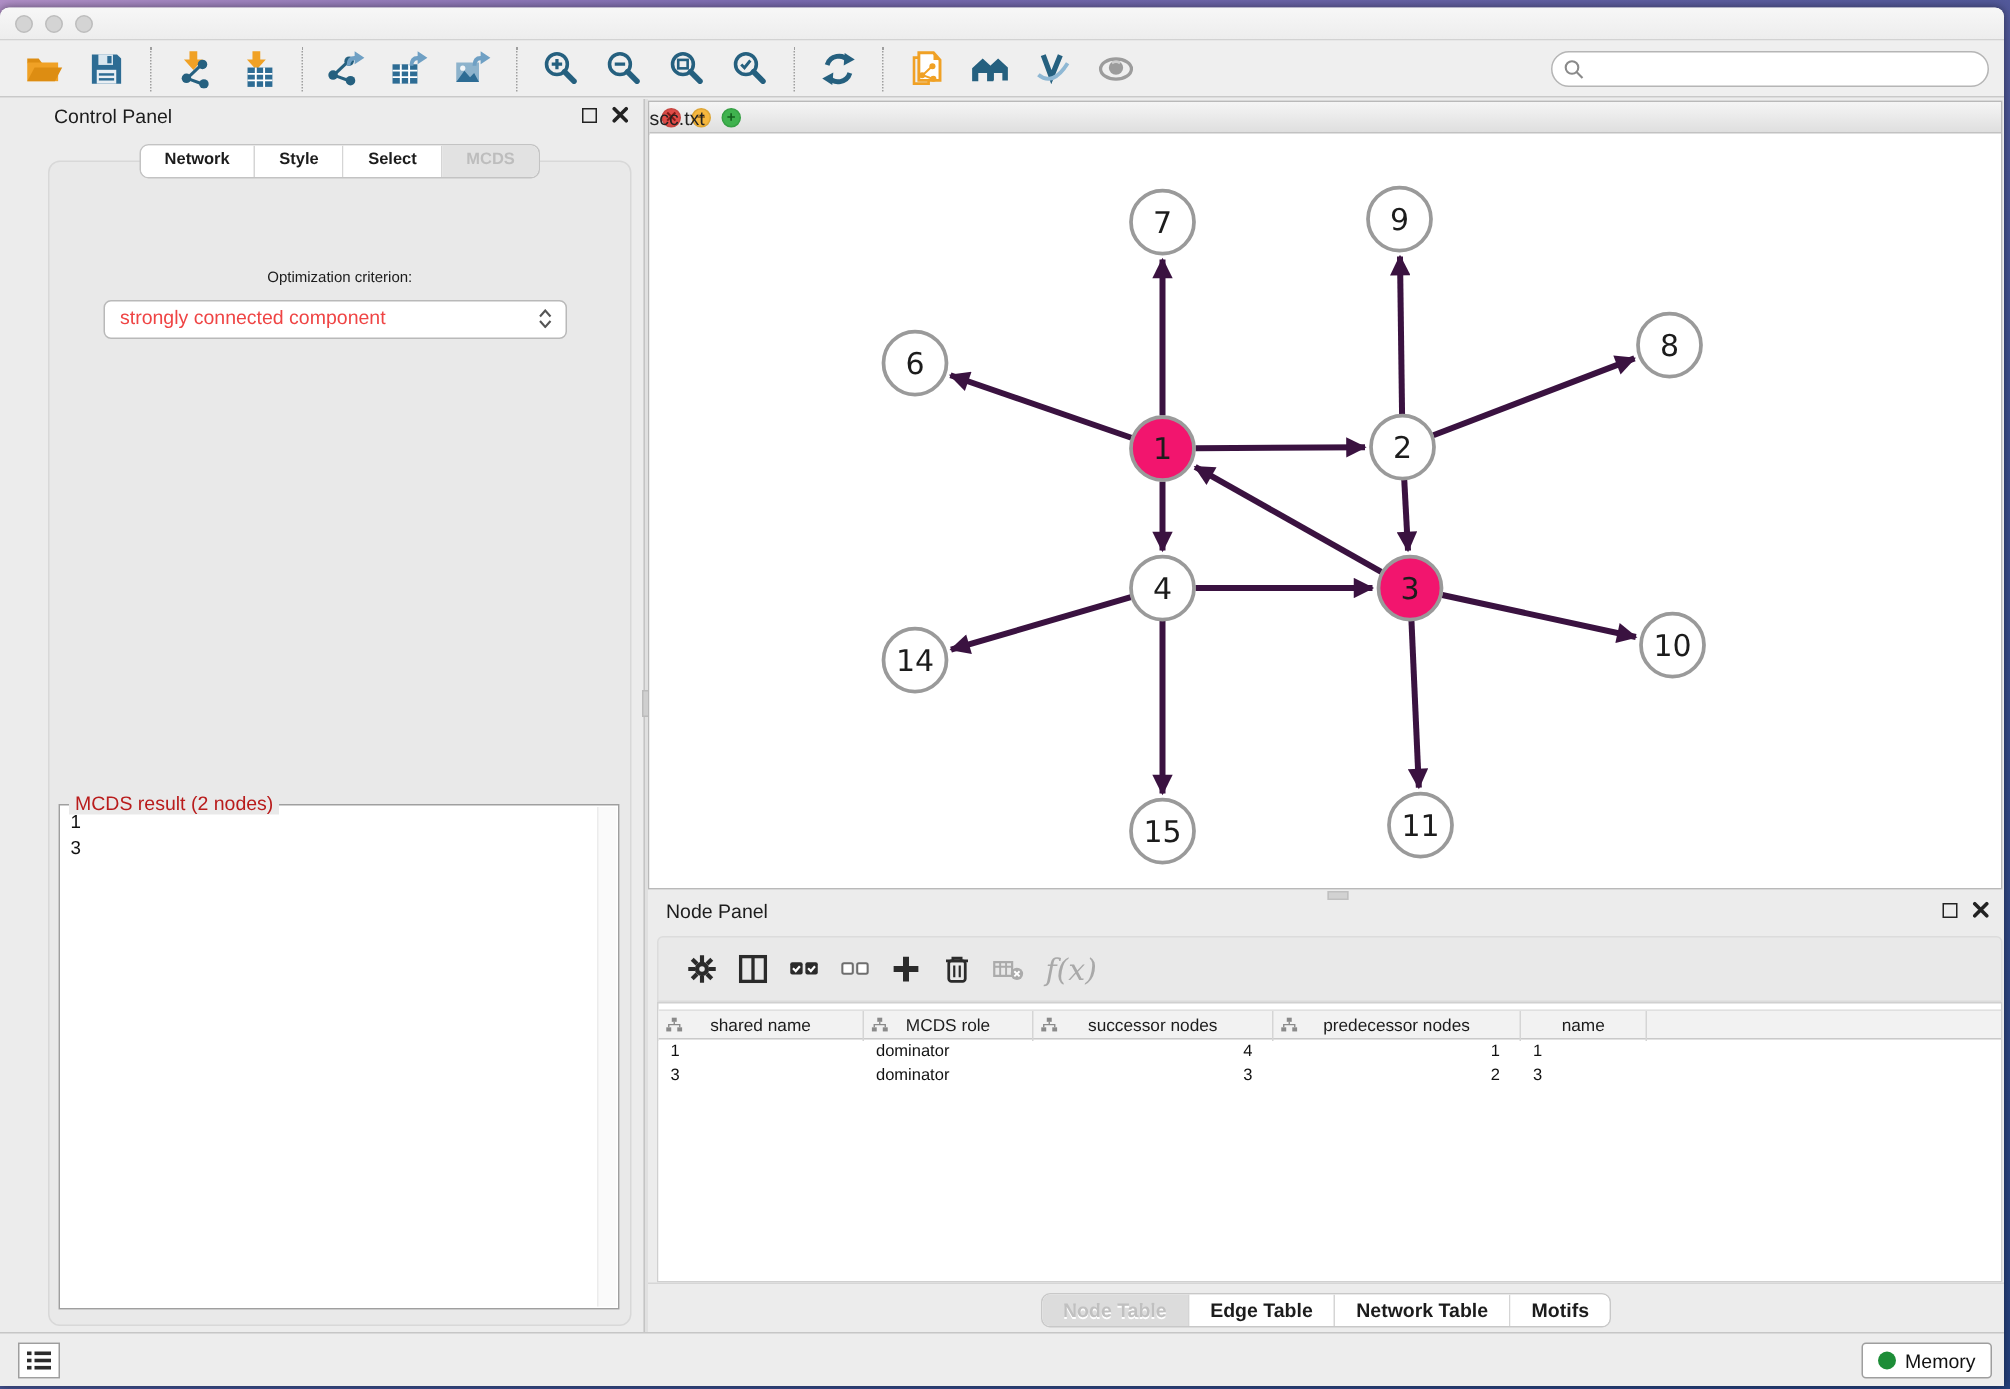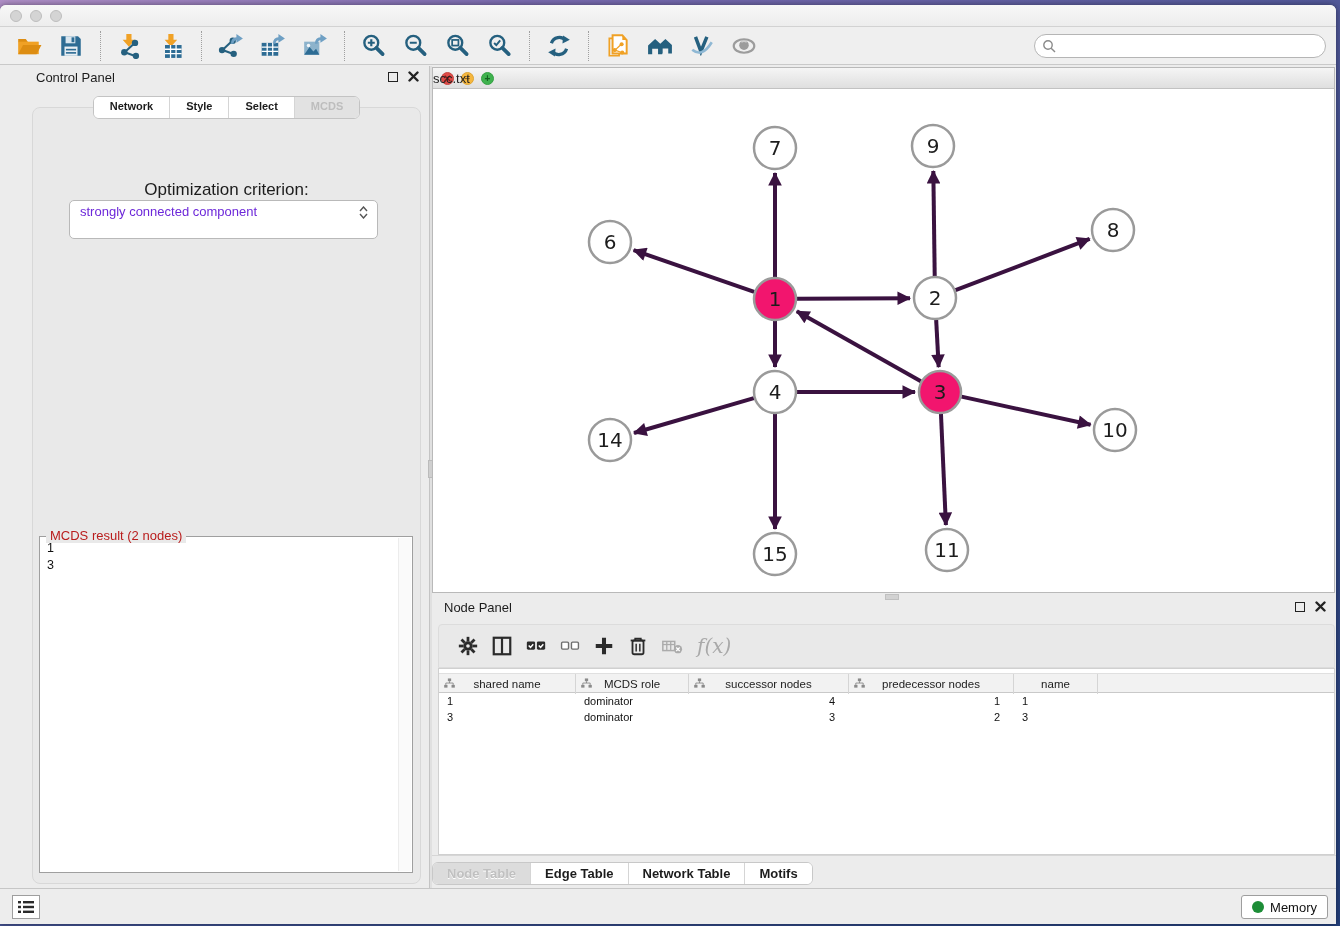--- a/index.html
+++ b/index.html
@@ -39,22 +39,22 @@
   .ph-btns { position:absolute; right:10px; top:5px; display:flex; gap:10px; align-items:center; }
   .float-btn { width:10px; height:10px; border:1.6px solid #222; background:transparent; }
   .close-btn svg { display:block; }
   
   .cp-tabs { position:absolute; left:0; right:0; top:30px; display:flex; justify-content:center; z-index:3; }
   .cp-tabgroup { display:flex; border:1px solid #c3c3c3; border-radius:6px; overflow:hidden; background:#fff; height:23px; }
   .cp-tab { padding:3px 16px 0 16px; font-size:11px; font-weight:bold; color:#1c1c1c; background:#fff; border-right:1px solid #d5d5d5; }
   .cp-tab:last-child { border-right:none; }
   .cp-tab.active { background:#e2e2e2; color:#bdbdbd;text-align:right; }
   .cp-body { position:absolute; left:8px; right:8px; top:41px; bottom:4px; background:#e9e9e9; border:1px solid #d8d8d8; border-radius:8px; }
-  .opt-label { position:absolute; left:0; right:0; top:72px; text-align:center; font-size:17px; color:#1c1c1c; }
-  .opt-select { position:absolute; left:36px; right:42px; top:92px; height:39px; background:#fff; border:1px solid #b9b9b9; border-radius:5px; font-size:13px; color:#6d28d9; padding:3px 0 0 10px; }
+  .opt-label { position:absolute; left:0; right:0; top:72px; text-align:center; font-size:10px; color:#1c1c1c; }
+  .opt-select { position:absolute; left:36px; right:42px; top:92px; height:26px; background:#fff; border:1px solid #b9b9b9; border-radius:5px; font-size:13px; color:#ef4444; padding:3px 0 0 10px; }
   .opt-stepper { position:absolute; right:8px; top:2px; width:12px; height:18px; display:flex; flex-direction:column; align-items:center; justify-content:center; gap:1px; }
   .cp-buttons { position:absolute; left:0; right:0; top:126px; display:flex; justify-content:center; gap:14px; }
   .cp-btn { min-width:95px; height:24px; background:linear-gradient(#ffffff,#f1f1f1); border:1px solid #bdbdbd; border-radius:5px; font-size:13px; color:#1c1c1c; padding:0 12px; font-family:"Liberation Sans", sans-serif; }
   .result-box { position:absolute; left:6px; right:7px; top:428px; bottom:10px; border:1px solid #9f9f9f; background:#fff; }
   .result-legend { position:absolute; left:6px; top:-9px; background:#e9e9e9; padding:0 4px; font-size:13px; color:#b91c1c; }
   .result-text { position:absolute; left:1px; top:3px; right:16px; bottom:2px; font-size:12.5px; color:#111; white-space:pre; padding-left:6px; line-height:17px; overflow:hidden; }
   .result-scroll { position:absolute; right:1px; top:1px; bottom:1px; width:13px; background:#fafafa; border-left:1px solid #ececec; }
   
   .net-frame { position:absolute; left:0; right:1px; top:1px; height:526px; border:1px solid #b9b9b9; background:#fff; }
   .net-titlebar { position:relative; height:21px; background:linear-gradient(#f5f5f5,#dfdfdf); border-bottom:1px solid #c2c2c2; }
@@ -73,21 +73,21 @@
   .tp-icon svg { width:22px; height:22px; }
   .fx-label { font-size:20px; color:#a9a9a9; font-family:"DejaVu Serif", serif; font-style:italic; margin-left:8px; }
   .tp-table { position:absolute; left:6px; right:1px; top:72px; bottom:33px; background:#fff; border:1px solid #d0d0d0; }
   .tp-headrow { position:absolute; left:0; right:0; top:4px; height:20px; display:flex; background:#f2f2f2; border-top:1px solid #e0e0e0; border-bottom:1px solid #c9c9c9; }
   .tp-th { position:relative; height:20px; border-right:1px solid #d5d5d5; font-size:11.5px; color:#1c1c1c; display:flex; align-items:center; justify-content:center; }
   .tp-th .col-icon { position:absolute; left:5px; top:4px; }
   .tp-rows { position:absolute; left:0; right:0; top:25px; bottom:0; background:#fff; }
   .tp-row { display:flex; height:16px; }
   .tp-td { font-size:11px; color:#111; padding:1px 8px 0 8px; white-space:nowrap; overflow:hidden; }
   .tp-td.num { text-align:right; padding-right:14px; }
-  .tp-footer { position:absolute; left:0; right:0; bottom:0; height:33px; background:#ececec; border-top:1px solid #d6d6d6; display:flex; justify-content:flex-start; align-items:center; }
+  .tp-footer { position:absolute; left:0; right:0; bottom:0; height:33px; background:#ececec; border-top:1px solid #d6d6d6; display:flex; justify-content:center; align-items:center; }
   .tp-tabgroup { display:flex; border:1px solid #c8c8c8; border-radius:6px; overflow:hidden; background:#fff; height:23px; margin-top:2px; }
   .tp-tab { padding:3px 14px 0 14px; font-size:13px; font-weight:bold; color:#1c1c1c; background:#fff; border-right:1px solid #d5d5d5; }
   .tp-tab:last-child { border-right:none; }
   .tp-tab.active { background:#dcdcdc; color:#c0c0c0; text-shadow:0 1px 0 #fff; }
   
   .statusbar { position:absolute; left:0; right:0; bottom:0; height:36px; background:#ededed; border-top:1px solid #c6c6c6; }
   .status-list-btn { position:absolute; left:12px; top:6px; width:28px; height:24px; background:#fff; border:1px solid #9e9e9e; display:flex; align-items:center; justify-content:center; }
   .memory-btn { position:absolute; right:8px; top:6px; height:24px; background:#fff; border:1px solid #9e9e9e; border-radius:3px; display:flex; align-items:center; gap:6px; padding:0 10px; font-size:13px; color:#111; }
   .mem-dot { width:12px; height:12px; border-radius:50%; background:#1d8d37; }
 </style>

